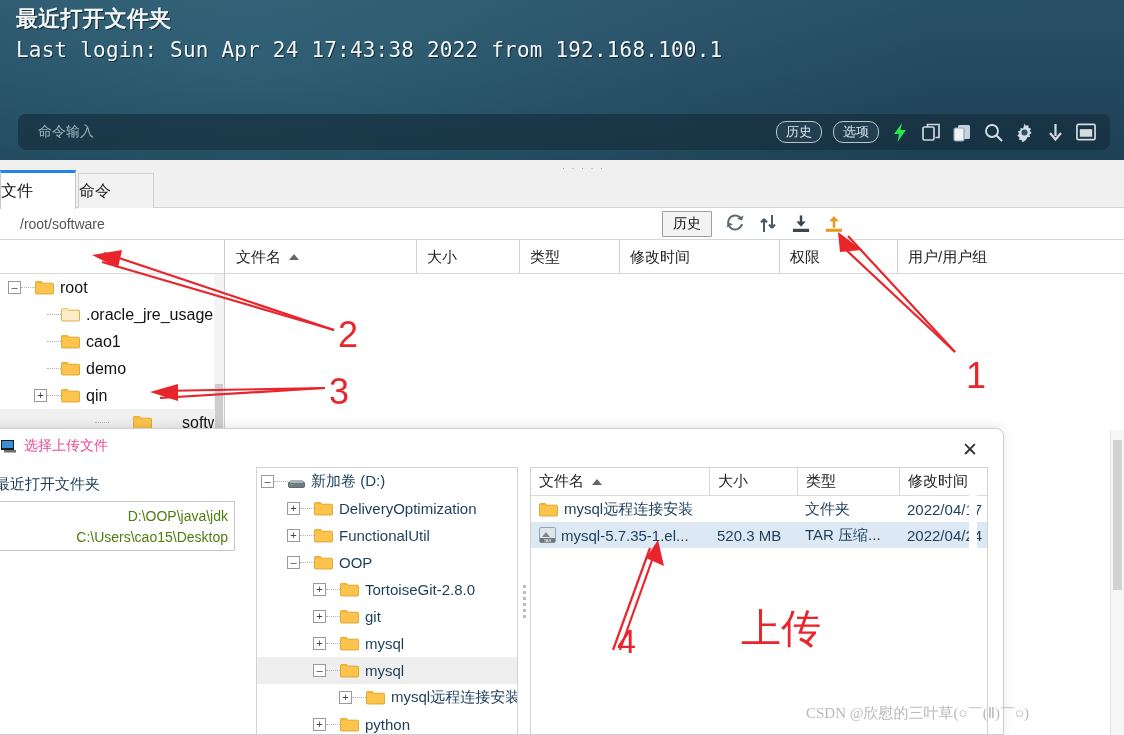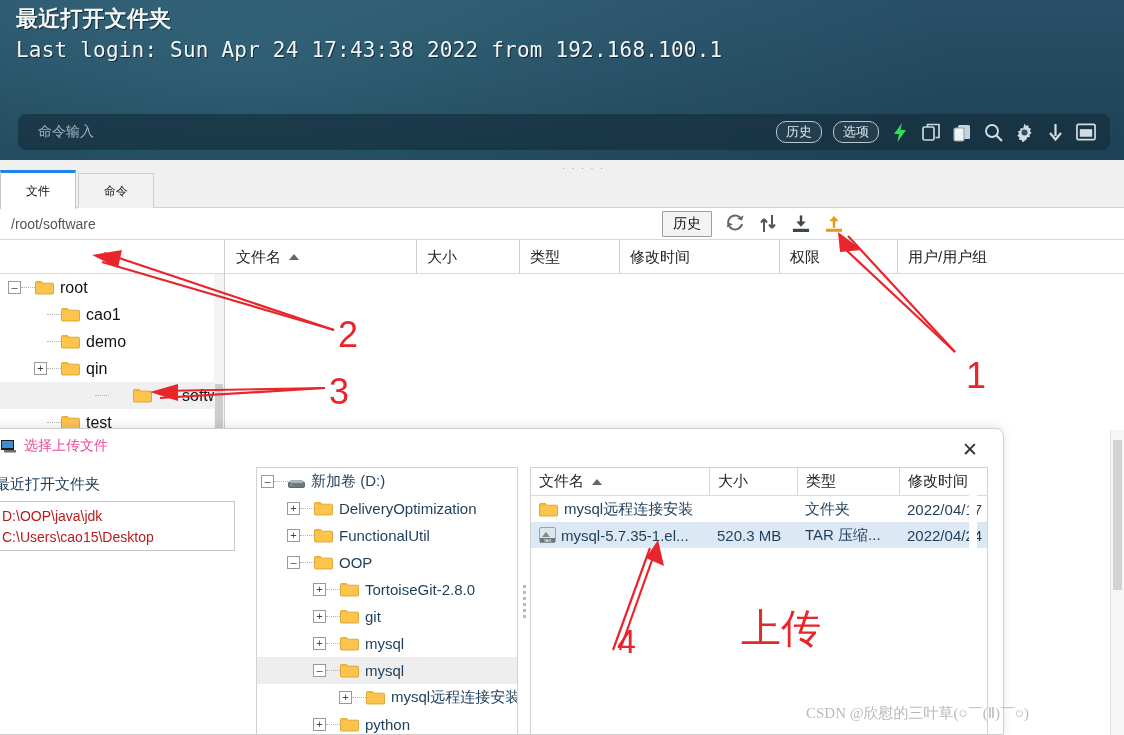--- a/index.html
+++ b/index.html
@@ -60,38 +60,38 @@
   
   .fm { position: absolute; left: 0; top: 160px; width: 1124px; height: 575px; background: #ffffff; }
   .fm-topstrip { position: absolute; left: 0; top: 0; width: 1124px; height: 10px; background: #f0f0f0; }
   .dots { position: absolute; left: 562px; top: 3px; font-size: 9px; color: #9aa2a8; letter-spacing: 2px; }
   .tabstrip {
     position: absolute; left: 0; top: 10px; width: 1124px; height: 38px;
     background: #f0f0f0; border-bottom: 1px solid #d3d3d3;
   }
   .tab {
     position: absolute; top: 0; height: 38px; width: 76px;
-    display: flex; align-items: center; justify-content: center;
-    font-size: 12px; color: #222; background: #f2f2f2;
+    display: flex; align-items: center; justify-content: flex-start;
+    font-size: 16px; color: #222; background: #f2f2f2;
     border: 1px solid #cfcfcf; border-bottom: none;
   }
   .tab.active {
     background: #ffffff; border-top: 3px solid #1e86e8; color: #111;
     border-left: 1px solid #c7c7c7; border-right: 1px solid #c7c7c7;
     height: 39px; z-index: 4;
   }
   .tab1 { left: 0; }
   .tab2 { left: 78px; top: 3px; height: 35px; }
 
   .pathrow {
     position: absolute; left: 0; top: 48px; width: 1124px; height: 32px;
     border-bottom: 1px solid #d8d8d8; background: #fff;
     display: flex; align-items: center;
   }
-  .pathtext { margin-left: 11px; font-size: 14px; color: #555; }
+  .pathtext { margin-left: 20px; font-size: 14px; color: #555; }
   .path-tools { margin-left: auto; display: flex; align-items: center; gap: 13px; padding-right: 280px; }
   .btn-hist {
     border: 1px solid #9d9d9d; background: #f3f3f3; font-size: 14px;
     padding: 3px 10px; color: #111; border-radius: 1px;
   }
 
   .colhdr {
     position: absolute; left: 0; top: 80px; width: 1124px; height: 34px;
     border-bottom: 1px solid #d8d8d8; background: #fff;
   }
@@ -153,21 +153,21 @@
     display: flex; align-items: center; justify-content: center;
     font-size: 19px; color: #333; line-height: 1;
   }
   .dlg-body { position: absolute; left: 0; top: 38px; width: 1018px; height: 269px; }
 
   .recent-label { position: absolute; left: 8px; top: 8px; font-size: 15px; color: #1b3a55; }
   .recent-box {
     position: absolute; left: 8px; top: 34px; width: 240px; height: 50px;
     border: 1px solid #c6c6c6; background: #fff; padding: 4px 6px;
   }
-  .recent-item { font-size: 14px; color: #b91c1c; line-height: 21px; }
+  .recent-item { font-size: 14px; color: #4d7c0f; line-height: 21px; text-align: right; }
 
   .dlg-tree {
     position: absolute; left: 269px; top: 0px; width: 262px; height: 269px;
     border: 1px solid #d2d2d2; border-bottom: none; background: #fff; overflow: hidden;
   }
   .dtrow { position: relative; height: 27px; display: flex; align-items: center; font-size: 15px; color: #1d3e5a; white-space: nowrap; }
   .dtrow.sel { background: #eeeeee; }
   .drive-ico { width: 17px; height: 12px; margin-right: 6px; flex: none; }
 
   .dlg-split {
@@ -337,20 +337,32 @@
           <span style="width:8px;flex:none"></span>
           <span class="expander">–</span>
           <span class="dotted"></span>
           <span class="folder">
             <svg width="19" height="15" viewBox="0 0 19 15">
               <path d="M0.5 2.5 A1 1 0 0 1 1.5 1.5 H6.5 L8 3.2 H17.5 A1 1 0 0 1 18.5 4.2 V13 A1 1 0 0 1 17.5 14 H1.5 A1 1 0 0 1 0.5 13 Z" fill="#fcc34d" stroke="#d79a1f" stroke-width="0.8"></path>
               <path d="M0.5 2.5 A1 1 0 0 1 1.5 1.5 H6.5 L8 3.2 H3 Z" fill="#f3b72e"></path>
             </svg>
           </span>
           <span>root</span>
+        </div>
+        <div class="trow">
+          <span style="width:34px;flex:none"></span>
+          <span class="expander hidden"></span>
+          <span class="dotted"></span>
+          <span class="folder">
+            <svg width="19" height="15" viewBox="0 0 19 15">
+              <path d="M0.5 2.5 A1 1 0 0 1 1.5 1.5 H6.5 L8 3.2 H17.5 A1 1 0 0 1 18.5 4.2 V13 A1 1 0 0 1 17.5 14 H1.5 A1 1 0 0 1 0.5 13 Z" fill="#fdecc8" stroke="#d79a1f" stroke-width="0.8"></path>
+              <path d="M0.5 2.5 A1 1 0 0 1 1.5 1.5 H6.5 L8 3.2 H3 Z" fill="#fbe0a6"></path>
+            </svg>
+          </span>
+          <span>.oracle_jre_usage</span>
         </div>
         <div class="trow">
           <span style="width:34px;flex:none"></span>
           <span class="expander hidden"></span>
           <span class="dotted"></span>
           <span class="folder">
             <svg width="19" height="15" viewBox="0 0 19 15">
               <path d="M0.5 2.5 A1 1 0 0 1 1.5 1.5 H6.5 L8 3.2 H17.5 A1 1 0 0 1 18.5 4.2 V13 A1 1 0 0 1 17.5 14 H1.5 A1 1 0 0 1 0.5 13 Z" fill="#fcc34d" stroke="#d79a1f" stroke-width="0.8"></path>
               <path d="M0.5 2.5 A1 1 0 0 1 1.5 1.5 H6.5 L8 3.2 H3 Z" fill="#f3b72e"></path>
             </svg>

